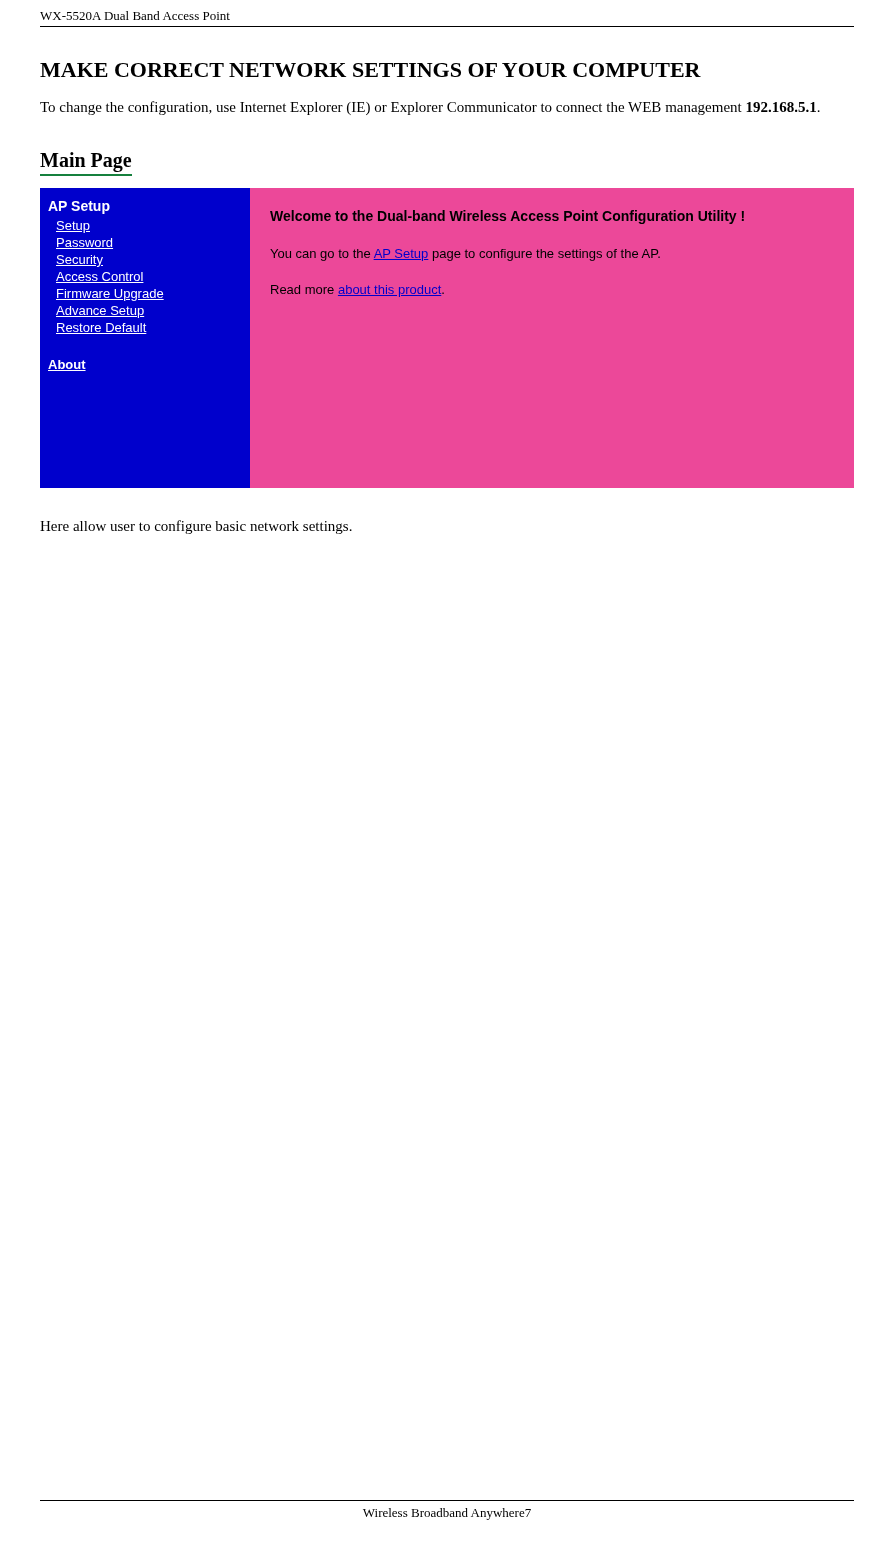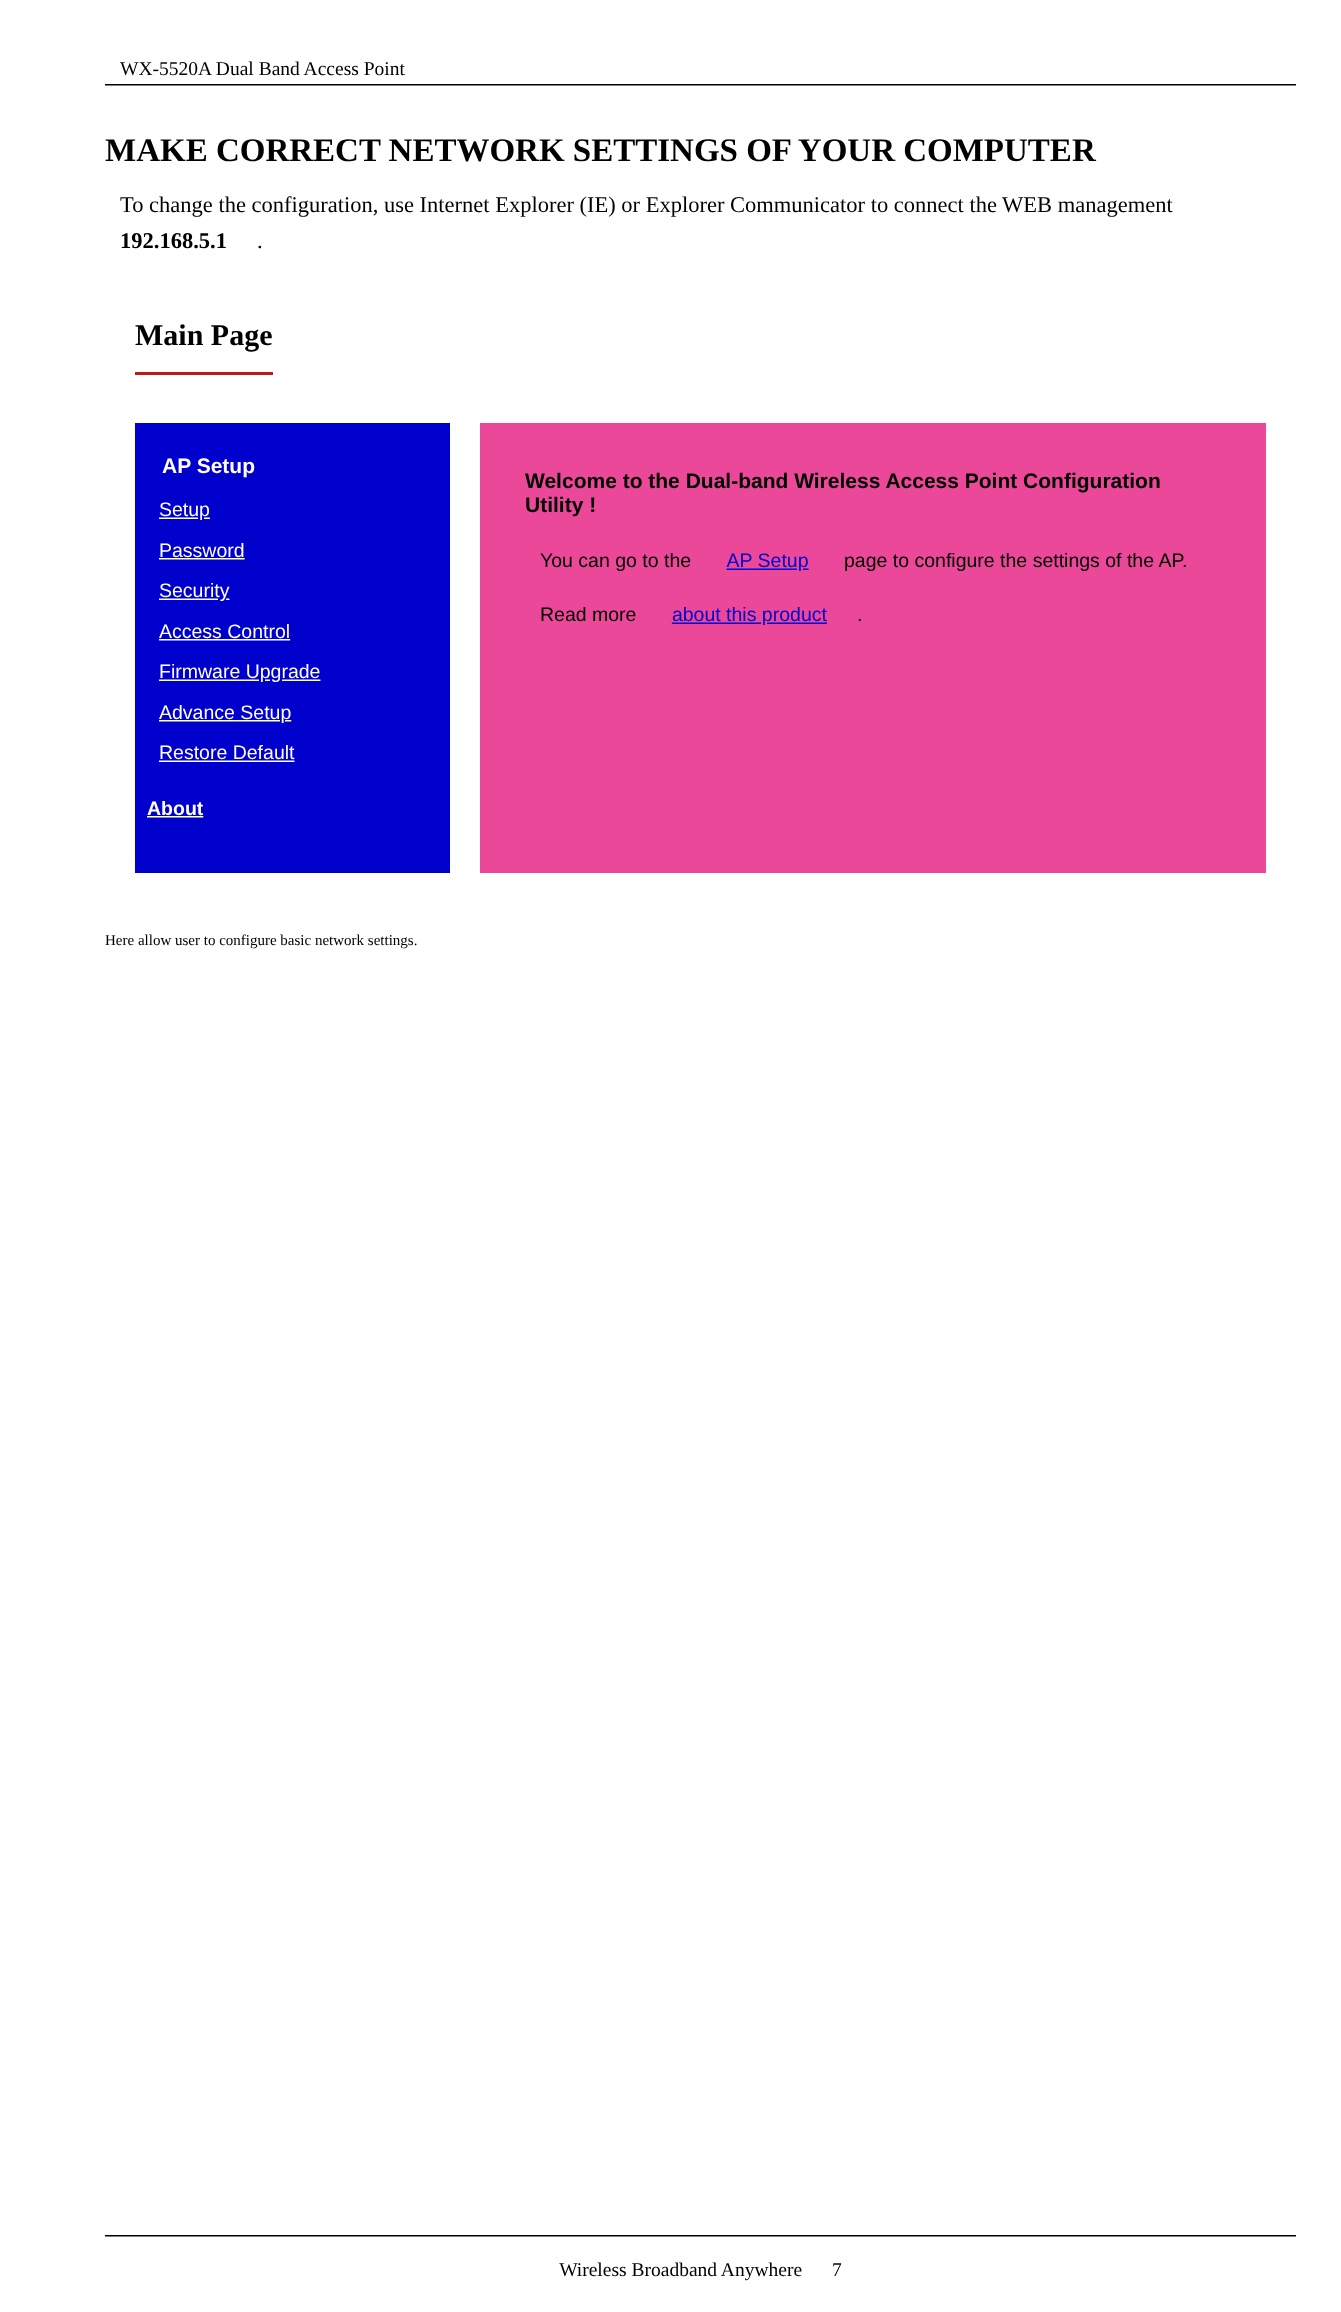--- a/index.html
+++ b/index.html
@@ -1,16 +1,16 @@
 <!DOCTYPE html>
 <html><head>
   <meta charset="utf-8">
   <style>
     * {
-      margin: 10px;
+      margin: 0;
       padding: 0;
       box-sizing: border-box;
     }
 
     body {
       font-family: Times New Roman, Times, serif;
       font-size: 15px;
       color: #000;
       background: #fff;
       width: 894px;
@@ -40,22 +40,22 @@
     }
 
     .bold-ip {
       font-weight: bold;
     }
 
     .section-heading {
       font-size: 20px;
       font-weight: bold;
       margin-bottom: 12px;
-      border-bottom: 2px solid #b91c1c;
-      padding-bottom: 12px;
+      border-bottom: 2px solid #15803d;
+      padding-bottom: 2px;
       display: inline-block;
     }
 
     .main-page-section {
       margin-bottom: 30px;
     }
 
     .screenshot-container {
       display: flex;
       margin-bottom: 30px;
@@ -130,21 +130,21 @@
       line-height: 1.5;
     }
 
     .content-panel .about-link {
       color: #0000cc;
       text-decoration: underline;
       cursor: pointer;
     }
 
     .description-text {
-      font-size: 10px;
+      font-size: 15px;
       margin-top: 10px;
     }
 
     .footer-line {
       position: absolute;
       bottom: 20px;
       left: 40px;
       right: 40px;
       display: flex;
       justify-content: center;

